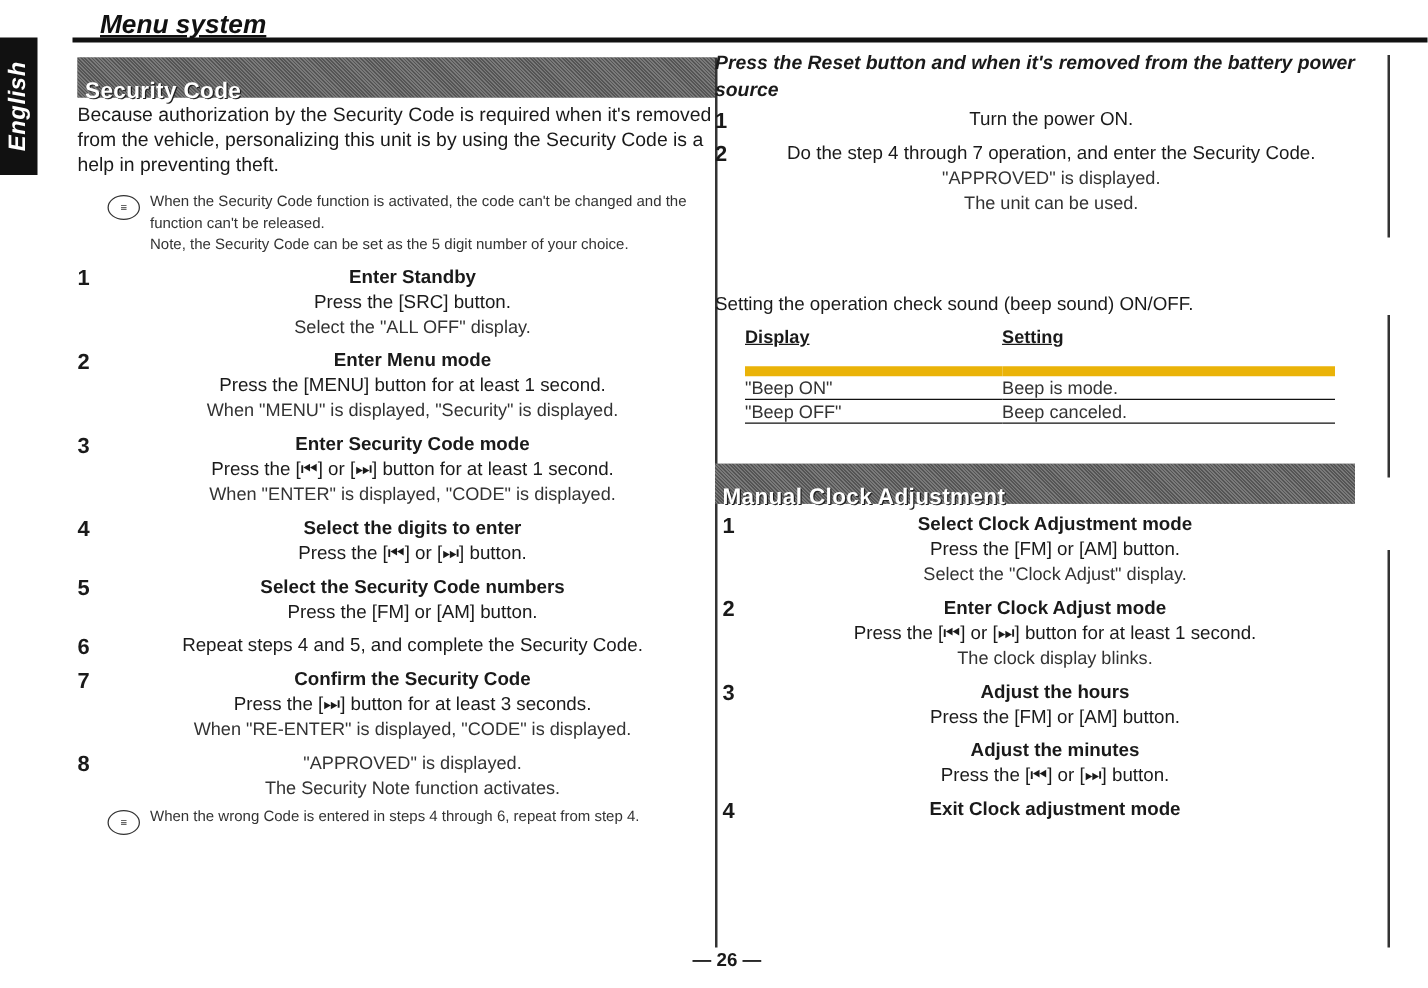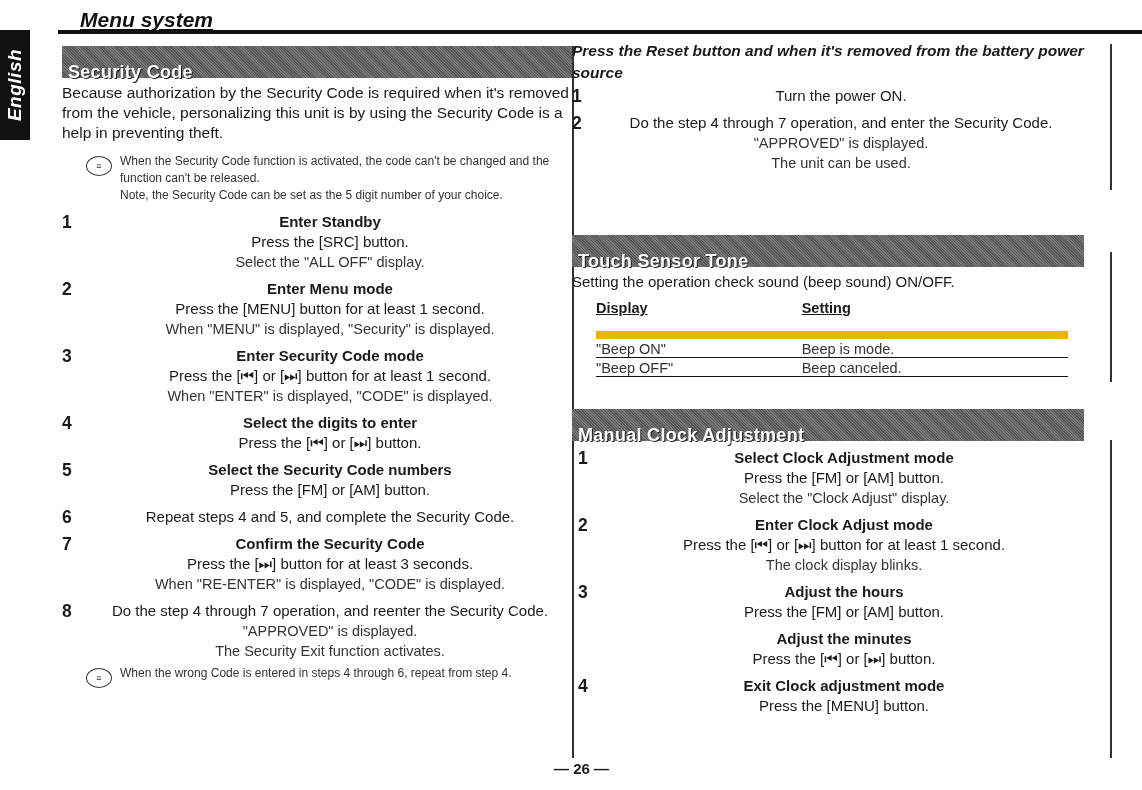--- a/index.html
+++ b/index.html
@@ -129,23 +129,22 @@
     <div class="step-num">7</div>
     <div class="step-body">
       <div class="step-title">Confirm the Security Code</div>
       <div class="step-line boldish">Press the [⏭] button for at least 3 seconds.</div>
       <div class="step-line light">When "RE-ENTER" is displayed, "CODE" is displayed.</div>
     </div>
   </div>
   <div class="step">
     <div class="step-num">8</div>
     <div class="step-body">
-      <div class="step-line">Do the step 4 through 7 operation, and reenter the Security Code.</div>
       <div class="step-line light">"APPROVED" is displayed.</div>
-      <div class="step-line light">The Security Exit function activates.</div>
+      <div class="step-line light">The Security Note function activates.</div>
     </div>
   </div>
   <div class="note" style="margin-top:4px;">
     <div class="note-icon">≡</div>
     <div>When the wrong Code is entered in steps 4 through 6, repeat from step 4.</div>
   </div>
 </div>
 
 <div class="col-right">
   <div class="reset-head">Press the Reset button and when it's removed from the battery power source</div>
@@ -158,21 +157,20 @@
   <div class="step">
     <div class="step-num">2</div>
     <div class="step-body">
       <div class="step-line">Do the step 4 through 7 operation, and enter the Security Code.</div>
       <div class="step-line light">"APPROVED" is displayed.</div>
       <div class="step-line light">The unit can be used.</div>
     </div>
   </div>
 
   <div style="margin-top:62px;">
-    <div class="section-bar">Touch Sensor Tone</div>
     <div class="sub-intro">Setting the operation check sound (beep sound) ON/OFF.</div>
     <table class="settings">
       <thead>
           <tr>
         <th>Display</th>
         <th>Setting</th>
       </tr>
         </thead>
       <tbody>
         <tr>
@@ -217,20 +215,19 @@
         <div class="step-num"></div>
         <div class="step-body">
           <div class="step-title">Adjust the minutes</div>
           <div class="step-line">Press the [⏮] or [⏭] button.</div>
         </div>
       </div>
       <div class="step">
         <div class="step-num">4</div>
         <div class="step-body">
           <div class="step-title">Exit Clock adjustment mode</div>
-          <div class="step-line boldish">Press the [MENU] button.</div>
         </div>
       </div>
     </div>
   </div>
 </div>
 
 <div class="page-num">— 26 —</div>
 
 </body></html>

